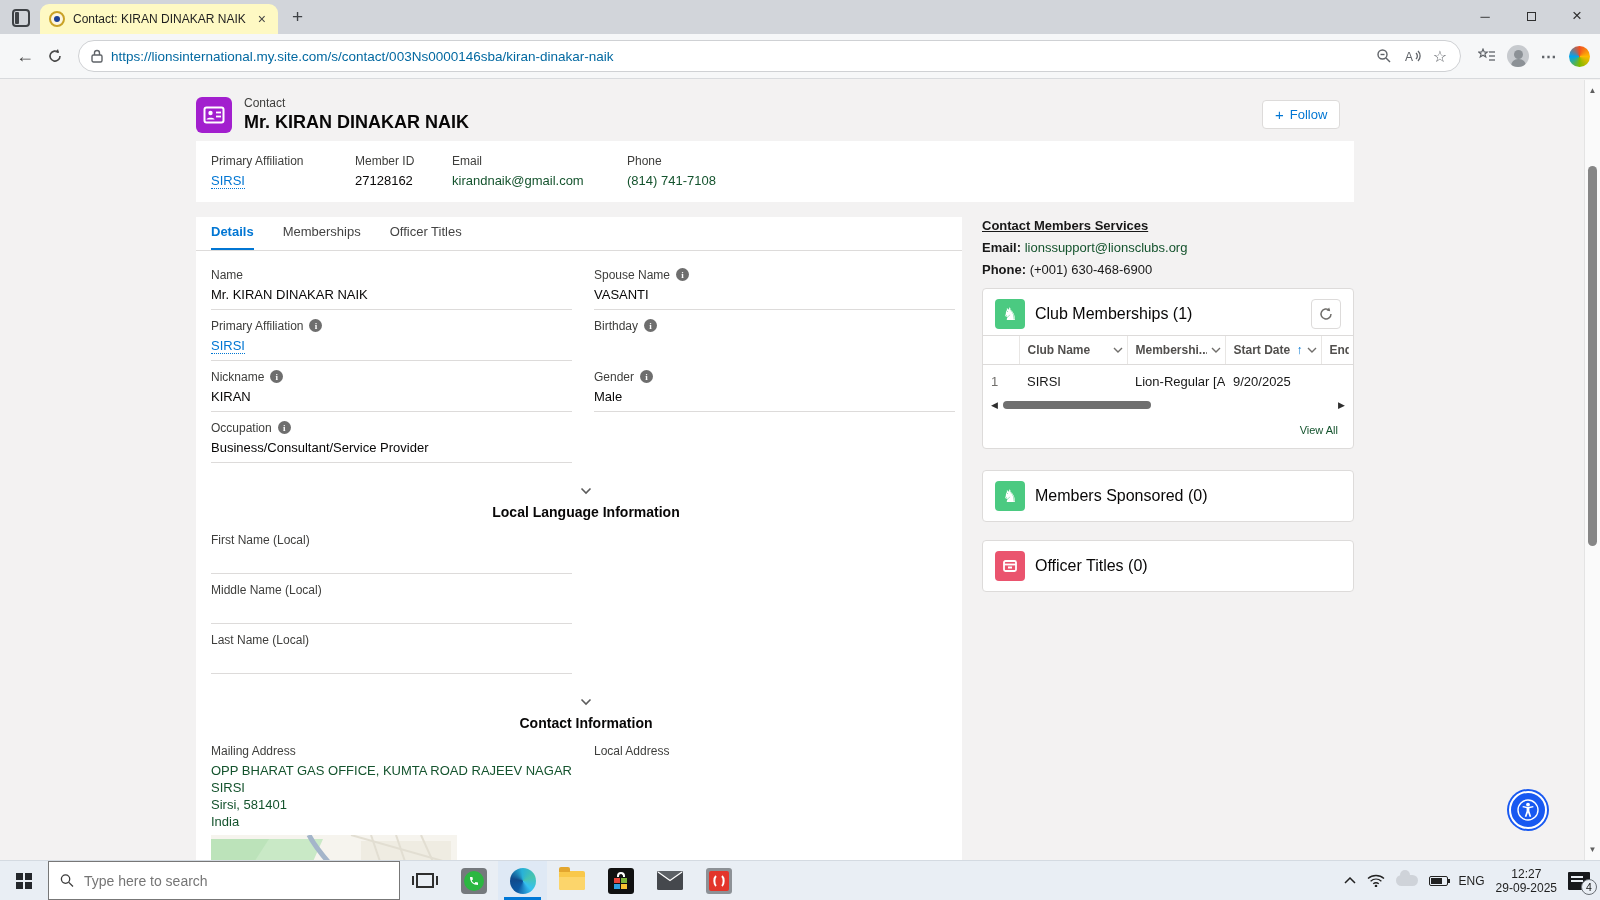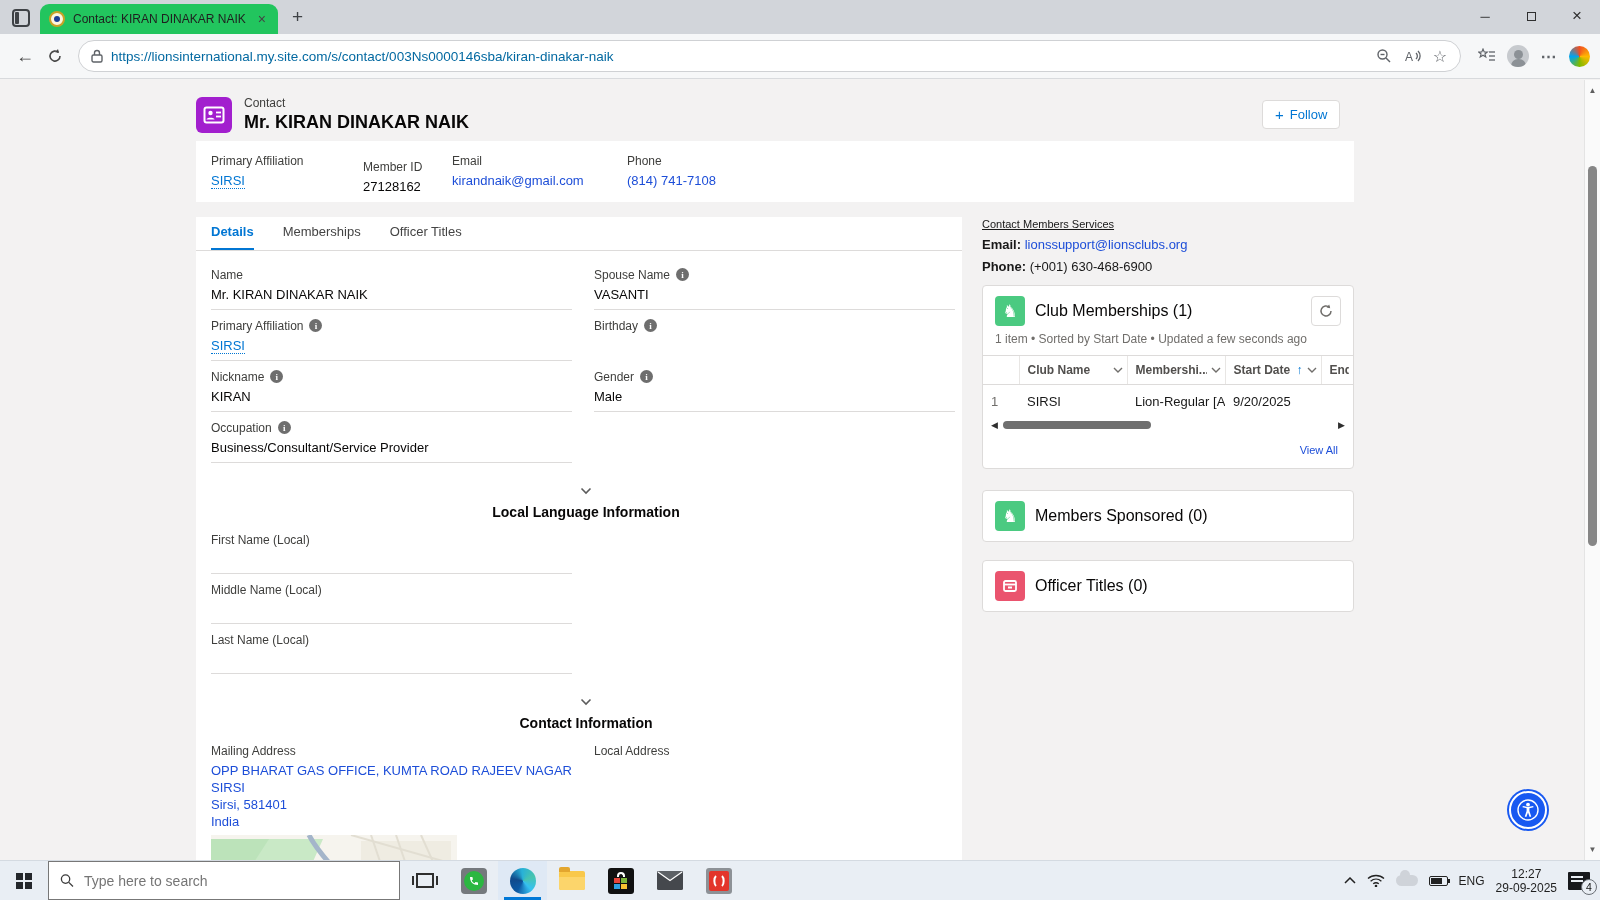--- a/index.html
+++ b/index.html
@@ -3,21 +3,21 @@
 <meta charset="utf-8">
 <style>
   * { margin:0; padding:0; box-sizing:border-box; }
   body { font-family:"Liberation Sans", sans-serif; background:#888; }
   .screen { position:relative; width:1600px; height:900px; background:#f3f2f2; overflow:hidden; }
 
   
   .tabstrip { position:absolute; top:0; left:0; right:0; height:34px; background:#d2d5da; display:flex; align-items:flex-end; }
   .ws-btn { width:18px; height:18px; margin:0 0 7px 12px; border:2px solid #3f4246; border-radius:4px; position:relative; }
   .ws-btn::before { content:""; position:absolute; left:1px; top:1px; bottom:1px; width:4px; background:#3f4246; border-radius:1px; }
-  .tab { width:238px; height:30px; margin-left:10px; background:#22c55e; border-radius:9px 9px 0 0; display:flex; align-items:center; padding:0 9px; gap:8px; }
+  .tab { width:238px; height:30px; margin-left:10px; background:#fef9c3; border-radius:9px 9px 0 0; display:flex; align-items:center; padding:0 9px; gap:8px; }
   .favicon { width:16px; height:16px; border-radius:50%; background:#fdf6df; border:2px solid #c9a227; position:relative; flex:0 0 auto; }
   .favicon::before { content:""; position:absolute; left:3px; top:3px; width:6px; height:6px; border-radius:50%; background:#1c3f94; }
   .tab-title { flex:1; font-size:12px; color:#1f1f1f; white-space:nowrap; overflow:hidden; text-overflow:ellipsis; }
   .tab-close { font-size:14px; color:#444; padding:0 3px; cursor:default; }
   .newtab { font-size:19px; color:#3f4246; margin:0 0 6px 14px; }
   .win-controls { margin-left:auto; display:flex; align-self:flex-start; }
   .win-btn { width:46px; height:32px; display:flex; align-items:center; justify-content:center; color:#2f2f2f; font-size:13px; }
   .restore-glyph { width:9px; height:9px; border:1px solid #2f2f2f; position:relative; background:#d2d5da; }
   .restore-glyph::before { content:""; position:absolute; left:2px; top:-3px; width:9px; height:9px; border:1px solid #2f2f2f; z-index:-1; }
 
@@ -45,21 +45,21 @@
   .rec-head-text { margin-left:12px; }
   .entity-label { font-size:12px; color:#3e3e3c; }
   .record-name { font-size:18px; font-weight:bold; color:#080707; margin-top:2px; }
 
   .follow-btn { position:absolute; left:1262px; top:20px; height:29px; padding:0 12px; background:#fff; border:1px solid #dddbda; border-radius:4px; display:flex; align-items:center; gap:6px; color:#0176d3; font-size:13px; }
 
   .summary-band { position:absolute; left:196px; top:61px; width:1158px; height:61px; background:#fff; }
   .sum-field { position:absolute; top:13px; }
   .sum-label { font-size:12px; color:#3e3e3c; }
   .sum-value { font-size:13px; color:#080707; margin-top:5px; }
-  a.link { color:#1d4ed8; text-decoration:none; }
+  a.link { color:#14532d; text-decoration:none; }
   a.link-dotted { color:#0176d3; text-decoration:none; border-bottom:1px dotted #0176d3; }
 
   
   .details-card { position:absolute; left:196px; top:137px; width:766px; bottom:0; background:#fff; }
   .tabs { height:34px; border-bottom:1px solid #dddbda; display:flex; align-items:flex-end; padding-left:15px; gap:29px; }
   .tab-item { font-size:13px; color:#444; padding-bottom:9px; border-bottom:2px solid transparent; }
   .tab-item.active { color:#0176d3; font-weight:bold; border-bottom-color:#0176d3; }
   .fields { display:grid; grid-template-columns:361px 361px; column-gap:22px; padding:8px 0 0 15px; }
   .field { padding-top:8px; }
   .f-label { font-size:12px; color:#3e3e3c; display:flex; align-items:center; gap:6px; height:15px; }
@@ -67,21 +67,21 @@
   .info-ic { width:13px; height:13px; border-radius:50%; background:#6e6e6e; color:#fff; font-size:9px; font-weight:bold; display:inline-flex; align-items:center; justify-content:center; font-family:"Liberation Serif", serif; }
   .section-head { display:flex; align-items:center; gap:9px; margin:24px 0 2px 14px; font-size:14px; font-weight:bold; color:#080707;flex-direction:column; }
   .chev { display:inline-flex; }
   .addr-grid { display:grid; grid-template-columns:361px 361px; column-gap:22px; padding:10px 0 0 15px; }
   .addr-cell { border-bottom:1px solid #dddbda; padding-bottom:6px; }
   .addr-line { font-size:13px; line-height:17px; }
   .map { margin-top:5px; display:block; }
 
   
   .right-col { position:absolute; left:982px; top:138px; width:372px; }
-  .support-title { font-size:11px; font-weight:normal; color:#181818; text-decoration:underline; }
+  .support-title { font-size:13px; font-weight:bold; color:#181818; text-decoration:underline; }
   .support-line { font-size:13px; color:#181818; margin-top:7px; }
   .card { background:#fff; border:1px solid #dddbda; border-radius:4px; }
   .card1 { margin-top:11px; }
   .card-head { display:flex; align-items:center; gap:10px; padding:10px 12px 6px; }
   .tile { width:30px; height:30px; border-radius:4px; display:flex; align-items:center; justify-content:center; color:#fff; font-size:17px; flex:0 0 auto; }
   .tile-green { background:#4bca81; }
   .tile-pink { background:#ea546e; }
   .card-title { font-size:16px; color:#080707; }
   .refresh-btn { margin-left:auto; width:30px; height:30px; border:1px solid #dddbda; border-radius:4px; background:#fff; display:flex; align-items:center; justify-content:center; }
   .card-meta { font-size:12px; color:#706e6b; padding:0 12px 9px; }
@@ -226,21 +226,21 @@
     <div class="follow-btn">
       <span style="font-size:15px;">+</span>
       <span>Follow</span>
     </div>
 
     <div class="summary-band">
       <div class="sum-field" style="left:15px;">
         <div class="sum-label">Primary Affiliation</div>
         <div class="sum-value"><a class="link-dotted" href="#">SIRSI</a></div>
       </div>
-      <div class="sum-field" style="left:167px;margin-top:6px;">
+      <div class="sum-field" style="left:159px;">
         <div class="sum-label">Member ID</div>
         <div class="sum-value">27128162</div>
       </div>
       <div class="sum-field" style="left:256px;">
         <div class="sum-label">Email</div>
         <div class="sum-value"><a class="link" href="#">kirandnaik@gmail.com</a></div>
       </div>
       <div class="sum-field" style="left:431px;">
         <div class="sum-label">Phone</div>
         <div class="sum-value"><a class="link" href="#">(814) 741-7108</a></div>
@@ -419,21 +419,20 @@
         <div class="card-head">
           <div class="tile tile-green">♞</div>
           <div class="card-title">Club Memberships (1)</div>
           <div class="refresh-btn">
             <svg width="14" height="14" viewBox="0 0 14 14">
                 <path d="M12 7 a5 5 0 1 1 -1.6 -3.7" fill="none" stroke="#706e6b" stroke-width="1.5"></path>
                 <path d="M10.2 0.6 L11.2 4.2 L7.6 3.6 Z" fill="#706e6b"></path>
               </svg>
           </div>
         </div>
-        <div class="card-meta">1 item • Sorted by Start Date • Updated a few seconds ago</div>
         <table class="cm">
           <colgroup>
               <col style="width:36px">
               <col style="width:108px">
               <col style="width:98px">
               <col style="width:96px">
               <col>
             </colgroup>
           <tbody>
               <tr>

